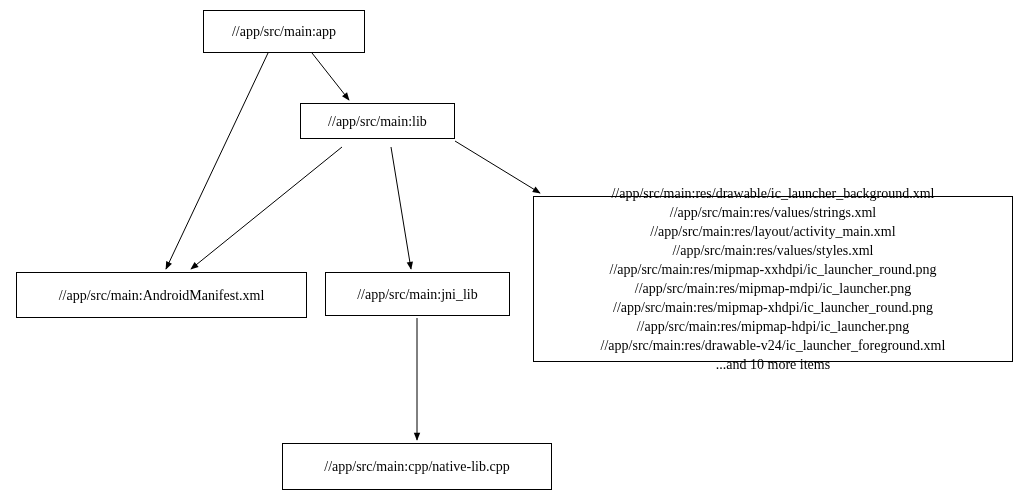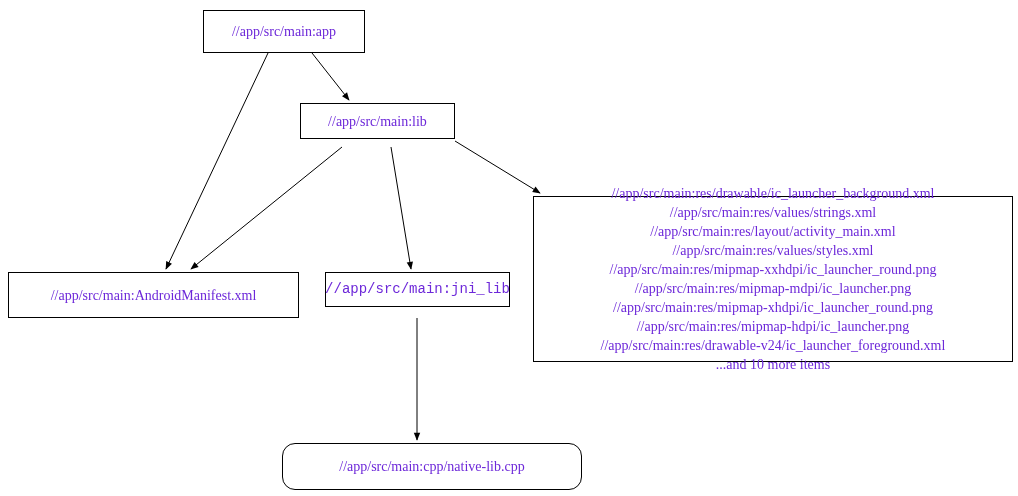--- a/index.html
+++ b/index.html
@@ -7,21 +7,21 @@
     padding: 0;
     background: #ffffff;
   }
   .canvas {
     position: relative;
     width: 1018px;
     height: 496px;
     background: #ffffff;
     font-family: "Liberation Serif", "DejaVu Serif", serif;
     font-size: 14px;
-    color: #6d28d9;
+    color: #000000;
     overflow: hidden;
   }
   .node {
     position: absolute;
     box-sizing: border-box;
     border: 1px solid #000000;
     background: #ffffff;
     display: flex;
     align-items: center;
     justify-content: center;
@@ -45,36 +45,36 @@
 </style>
 </head>
 <body>
 
 <div class="canvas">
 
   <div class="node" style="left:203px; top:10px; width:162px; height:43px;">//app/src/main:app</div>
 
   <div class="node" style="left:300px; top:103px; width:155px; height:36px;">//app/src/main:lib</div>
 
-  <div class="node" style="left:8px; top:272px; width:291px; height:46px;">//app/src/main:AndroidManifest.xml</div>
+  <div class="node" style="left:16px; top:272px; width:291px; height:46px;">//app/src/main:AndroidManifest.xml</div>
 
-  <div class="node" style="left:325px; top:272px; width:185px; height:35px;font-family:Liberation Mono, monospace;">//app/src/main:jni_lib</div>
+  <div class="node" style="left:325px; top:272px; width:185px; height:44px;">//app/src/main:jni_lib</div>
 
   <div class="node" style="left:533px; top:196px; width:480px; height:166px;">//app/src/main:res/drawable/ic_launcher_background.xml
 //app/src/main:res/values/strings.xml
 //app/src/main:res/layout/activity_main.xml
 //app/src/main:res/values/styles.xml
 //app/src/main:res/mipmap-xxhdpi/ic_launcher_round.png
 //app/src/main:res/mipmap-mdpi/ic_launcher.png
 //app/src/main:res/mipmap-xhdpi/ic_launcher_round.png
 //app/src/main:res/mipmap-hdpi/ic_launcher.png
 //app/src/main:res/drawable-v24/ic_launcher_foreground.xml
 ...and 10 more items</div>
 
-  <div class="node" style="left:282px; top:443px; width:300px; height:47px;border-radius:13px;">//app/src/main:cpp/native-lib.cpp</div>
+  <div class="node" style="left:282px; top:443px; width:270px; height:47px;">//app/src/main:cpp/native-lib.cpp</div>
 
   <svg class="edges" viewBox="0 0 1018 496" xmlns="http://www.w3.org/2000/svg">
     <defs>
       <marker id="arrow" viewBox="0 0 10 10" refX="9" refY="5" markerWidth="10" markerHeight="8" orient="auto-start-reverse">
         <path d="M0,1 L10,5 L0,9 z" fill="#000000"></path>
       </marker>
     </defs>
     <line x1="268" y1="53" x2="166" y2="269" marker-end="url(#arrow)"></line>
     <line x1="312" y1="53" x2="349" y2="100" marker-end="url(#arrow)"></line>
     <line x1="342" y1="147" x2="191" y2="269" marker-end="url(#arrow)"></line>

